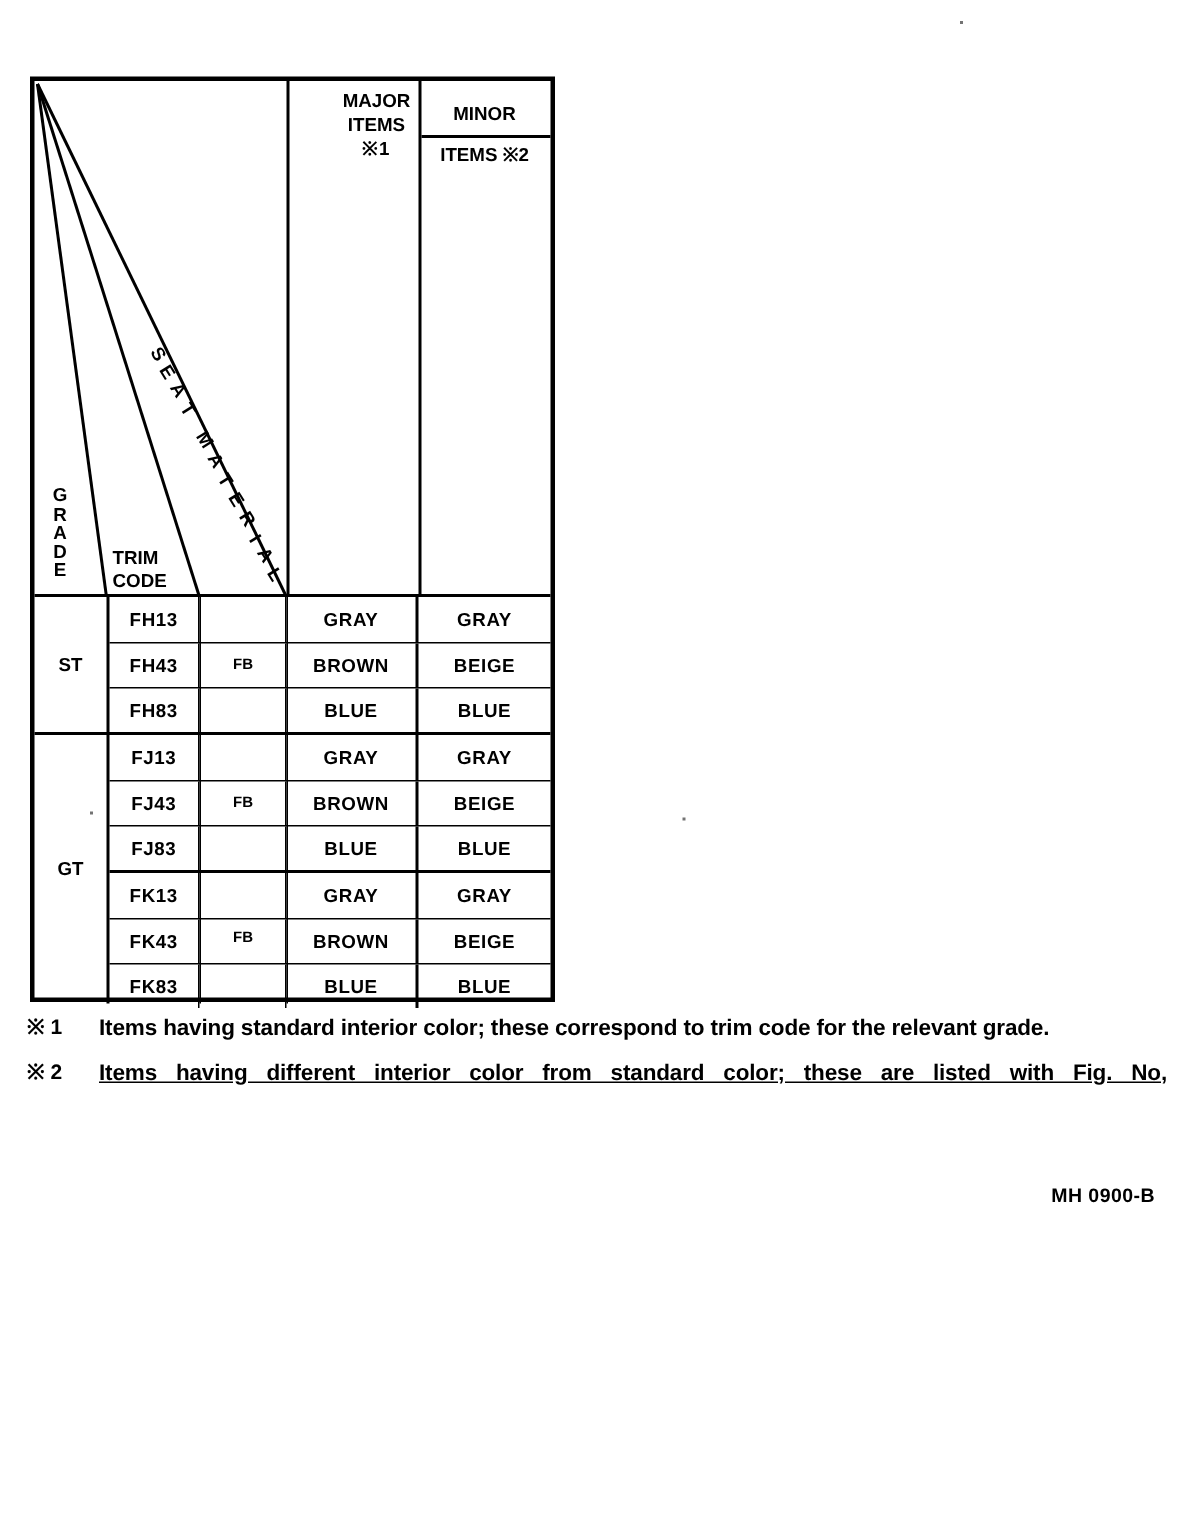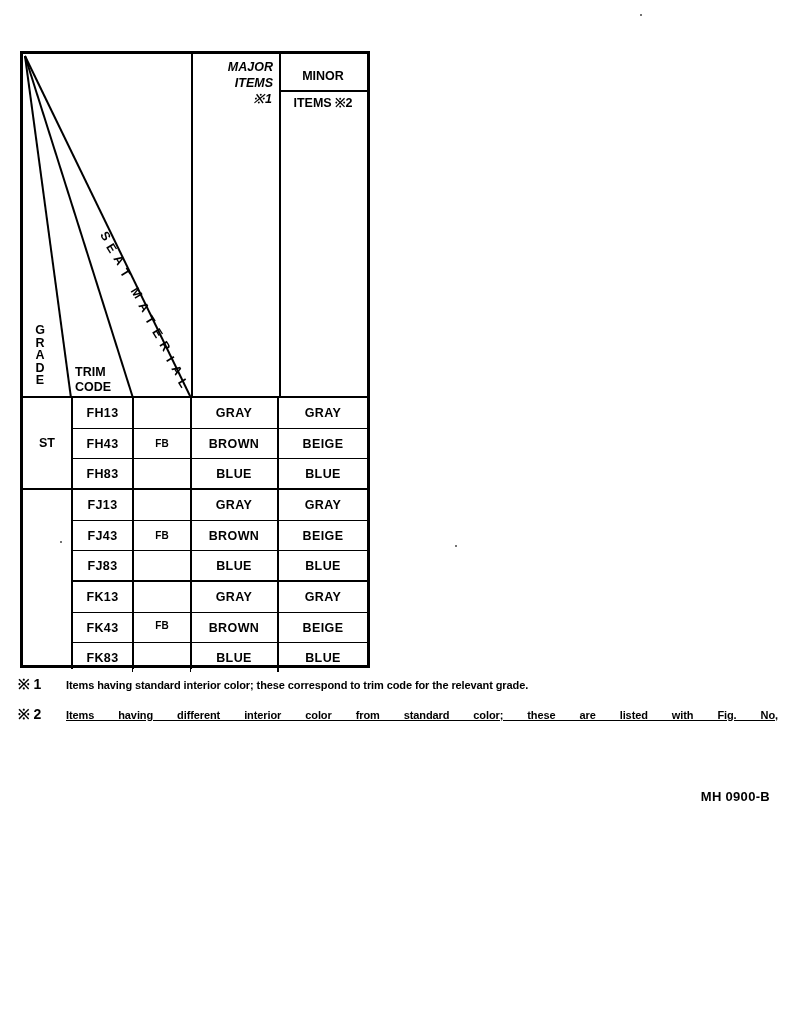--- a/index.html
+++ b/index.html
@@ -114,30 +114,29 @@
     font-style: normal;
     font-size: 12.5px;
     font-weight: bold;
     line-height: 12.5px;
     transform-origin: 50% 50%;
   }
 
   
   .lbl-major {
     position: absolute;
-    left: 170px;
+    left: 188px;
     top: 5px;
     width: 84px;
     font-size: 12.5px;
     font-weight: bold;
     line-height: 16px;
-    text-align: right;
+    text-align: center;
     padding-right: 4px;
     box-sizing: border-box;
-    font-style: italic;
   }
   .lbl-major span { display: block; }
   .lbl-major .kome { letter-spacing: 1px; }
 
   
   .lbl-minor {
     position: absolute;
     left: 258px;
     top: 3px;
     width: 84px;
@@ -267,21 +266,21 @@
   .fn-mark {
     width: 48px;
     flex: 0 0 48px;
     font-size: 14px;
     font-weight: bold;
     line-height: 17px;
     white-space: nowrap;
   }
   .fn-body {
     flex: 1 1 auto;
-    font-size: 11px;
+    font-size: 15px;
     font-weight: bold;
     line-height: 19px;
     letter-spacing: -0.1px;
   }
   .fn-body .ln { display: block; }
   .fn-body .ln.justify {
     text-align: justify;
     text-align-last: justify;
     text-decoration: underline;
   }
@@ -397,20 +396,21 @@
                 <div class="cell c-minor">BLUE</div>
               </div>
 
             </div>
           </div>
 
         </div>
       </div>
 
       <div class="grade-group" style="height:177px;">
+        <div class="grp-grade-cell" style="height:177px;">GT</div>
         <div class="grp-rows">
 
           <div class="mat-block" style="height:90px;">
             <div class="mat-vrule-l"></div>
             <div class="mat-vrule-r"></div>
             <div class="mat-cell" style="height:90px;">FB</div>
             <div class="mat-rows">
 
               <div class="row">
                 <div class="cell c-trim">FJ13</div>

